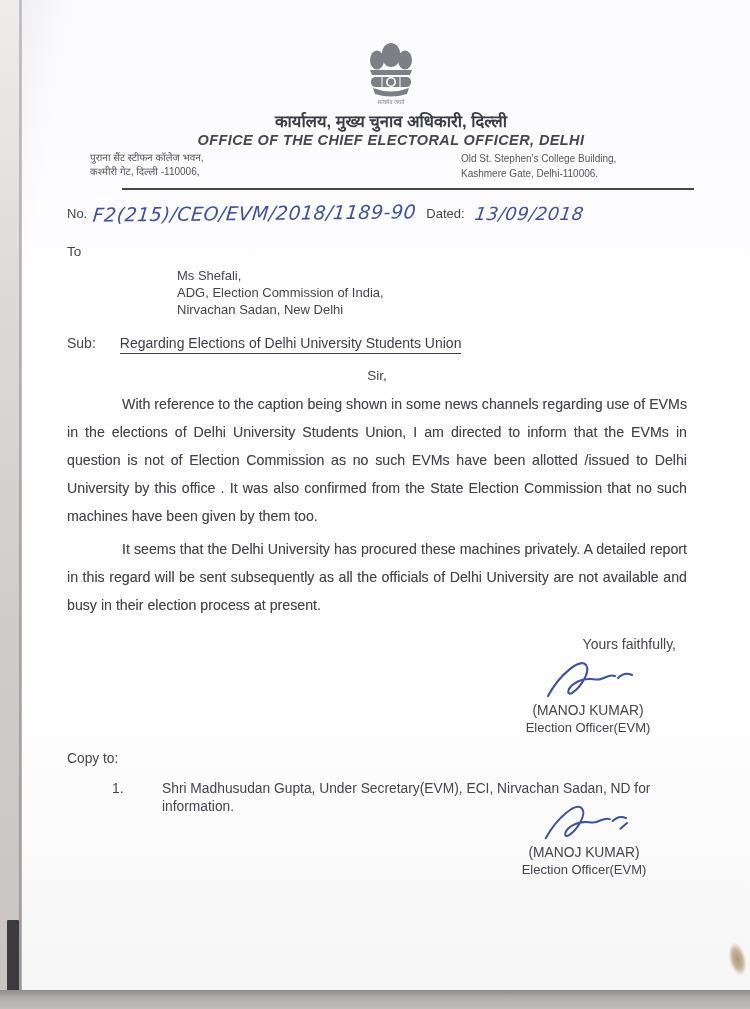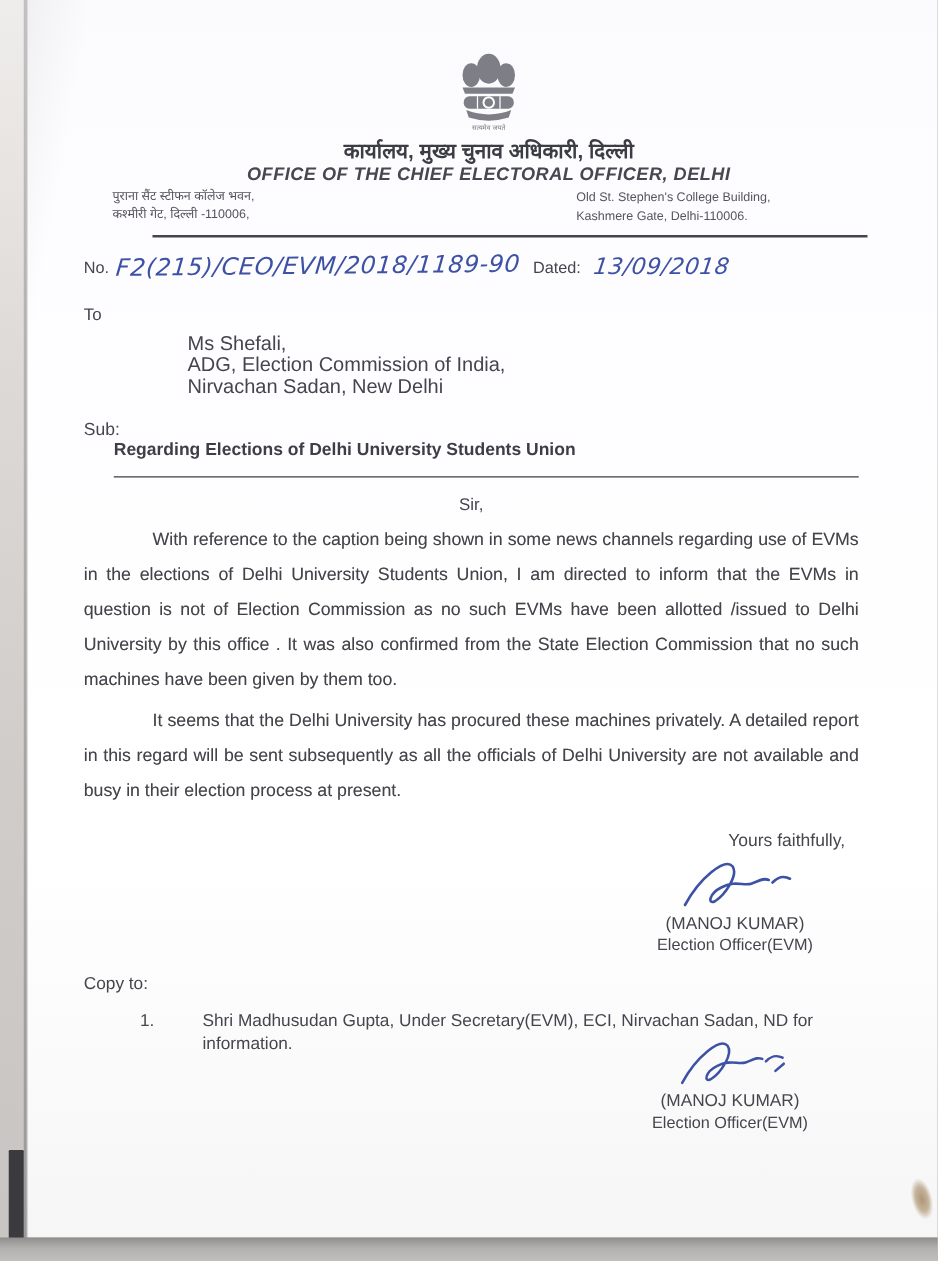--- a/index.html
+++ b/index.html
@@ -70,28 +70,28 @@
   .hand {
     font-family:"DejaVu Sans", sans-serif; font-style:italic;
     color:#3d51a5; letter-spacing:.5px;
   }
   .ref-no { font-size:19px; margin-left:6px; transform:skewX(-6deg) rotate(-.6deg); white-space:nowrap; }
   .ref-dated-label { margin-left:10px; }
   .ref-date { font-size:18px; margin-left:10px; transform:skewX(-8deg); }
 
   
   .to-line { margin-top:16px; font-size:13.5px; }
-  .recipient { margin:8px 0 0 83px; font-size:16px; line-height:17px; }
-
-  
-  .sub-row { margin-top:17px; display:flex; font-size:14px;flex-direction:column; }
+  .recipient { margin:8px 0 0 110px; font-size:13px; line-height:17px; }
+
+  
+  .sub-row { margin-top:17px; display:flex; font-size:14px; }
   .sub-label { flex:none; }
   .sub-text {
-    margin-left:24px; font-weight:700; color:#3e3e47;
-    border-bottom:1.5px solid #3e3e47; padding-bottom:14px;
+    margin-left:24px; font-weight:400; color:#3e3e47;
+    border-bottom:1.5px solid #3e3e47; padding-bottom:2px;
   }
   .sir-line { margin-top:14px; font-size:13.5px;text-align:center; }
 
   
   .para {
     text-align:justify; font-size:14.2px; line-height:28px; color:#434349;
     text-shadow:0 0 .5px rgba(70,70,80,.35);
   }
   .para1 { margin-top:7px; text-indent:55px; }
   .para2 { margin-top:5px; text-indent:55px; }

